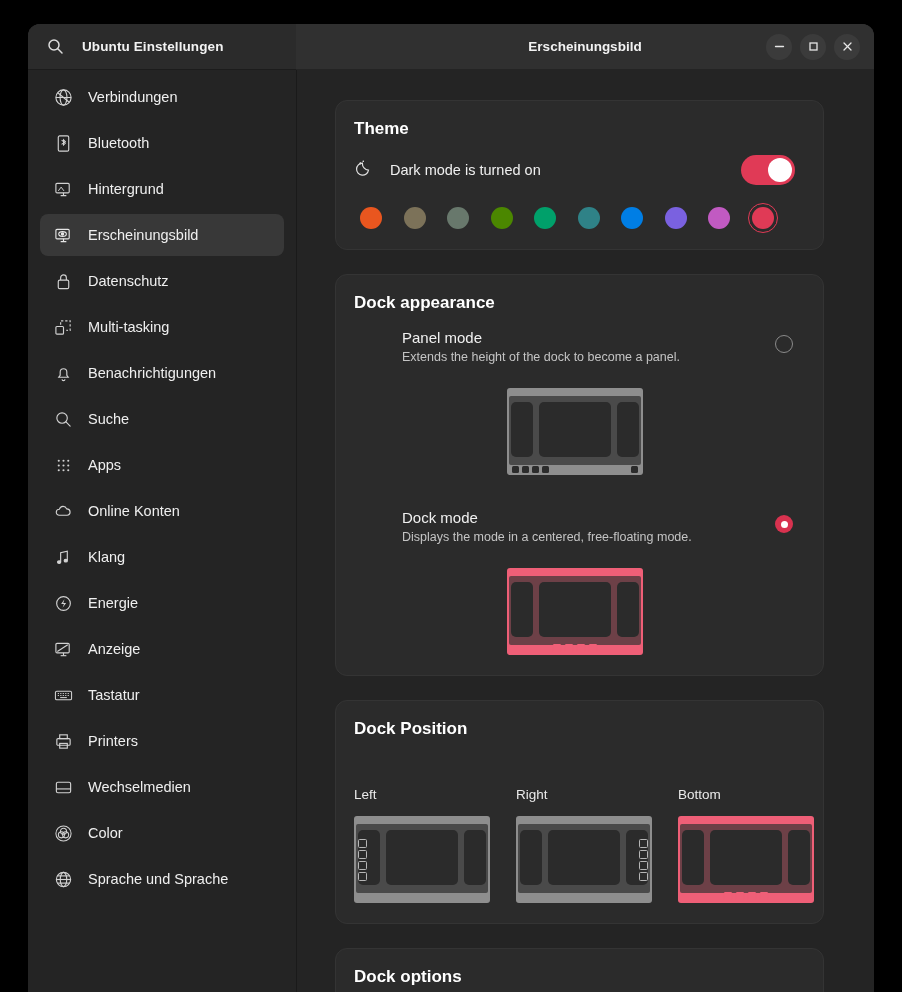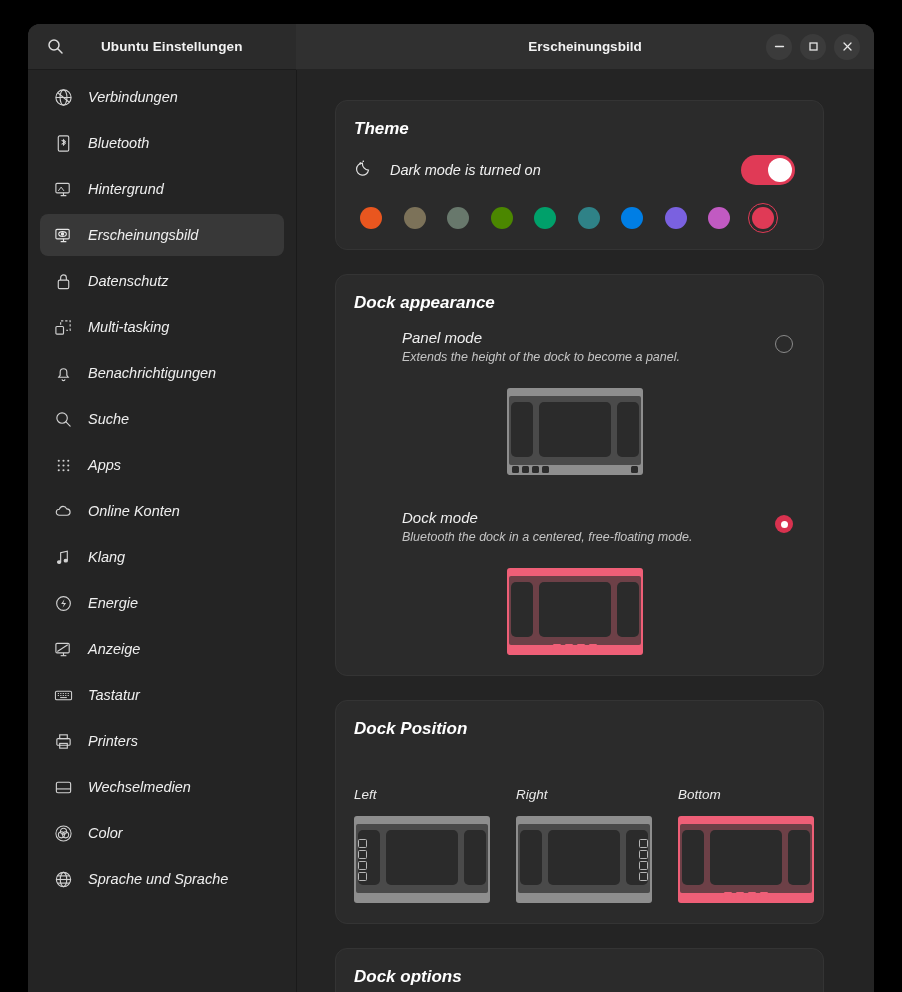--- a/index.html
+++ b/index.html
@@ -38,21 +38,21 @@
     width: 30px; height: 30px;
     margin-left: 12px;
     display: flex; align-items: center; justify-content: center;
     border-radius: 6px;
     cursor: pointer;
   }
   .tb-title-left {
     font-size: 13.5px;
     font-weight: bold;
     color: #f2f2f2;
-    margin-left: 31px;
+    margin-left: 12px;
     letter-spacing: 0.1px;
     text-align: center;
   }
   .tb-right {
     flex: 1;
     background: #303030;
     display: flex;
     align-items: center;
     position: relative;
     border-bottom: 1px solid #242424;
@@ -76,21 +76,21 @@
   .wbtn {
     width: 26px; height: 26px;
     border-radius: 50%;
     background: #3b3b3b;
     display: flex; align-items: center; justify-content: center;
     cursor: pointer;
     color: #e6e6e6;
   }
   .wbtn svg { display: block; }
 
-  .body { flex: 1; display: flex; min-height: 0; font-style: italic; }
+  .body { flex: 1; display: flex; min-height: 0; }
 
   .sidebar {
     width: 268px;
     flex: 0 0 268px;
     background: #242424;
     padding: 6px 12px 0 12px;
     overflow: hidden;
   }
   .side-item {
     display: flex;
@@ -575,21 +575,21 @@
               </div>
             <div class="dots br">
                 <span class="dot dark"></span>
               </div>
           </div>
         </div>
 
         <div class="opt-row" style="margin-top:34px;">
           <div class="opt-text">
             <div class="opt-title">Dock mode</div>
-            <div class="opt-desc">Bluetooth the dock in a centered, free-floating mode.</div>
+            <div class="opt-desc">Displays the mode in a centered, free-floating mode.</div>
           </div>
           <div class="radio on"></div>
         </div>
         <div class="illus-center">
           <div class="mon red">
             <div class="mon-inner"></div>
             <div class="mon-scr side-l"></div>
             <div class="mon-scr big"></div>
             <div class="mon-scr side-r"></div>
             <div class="dots centered">

